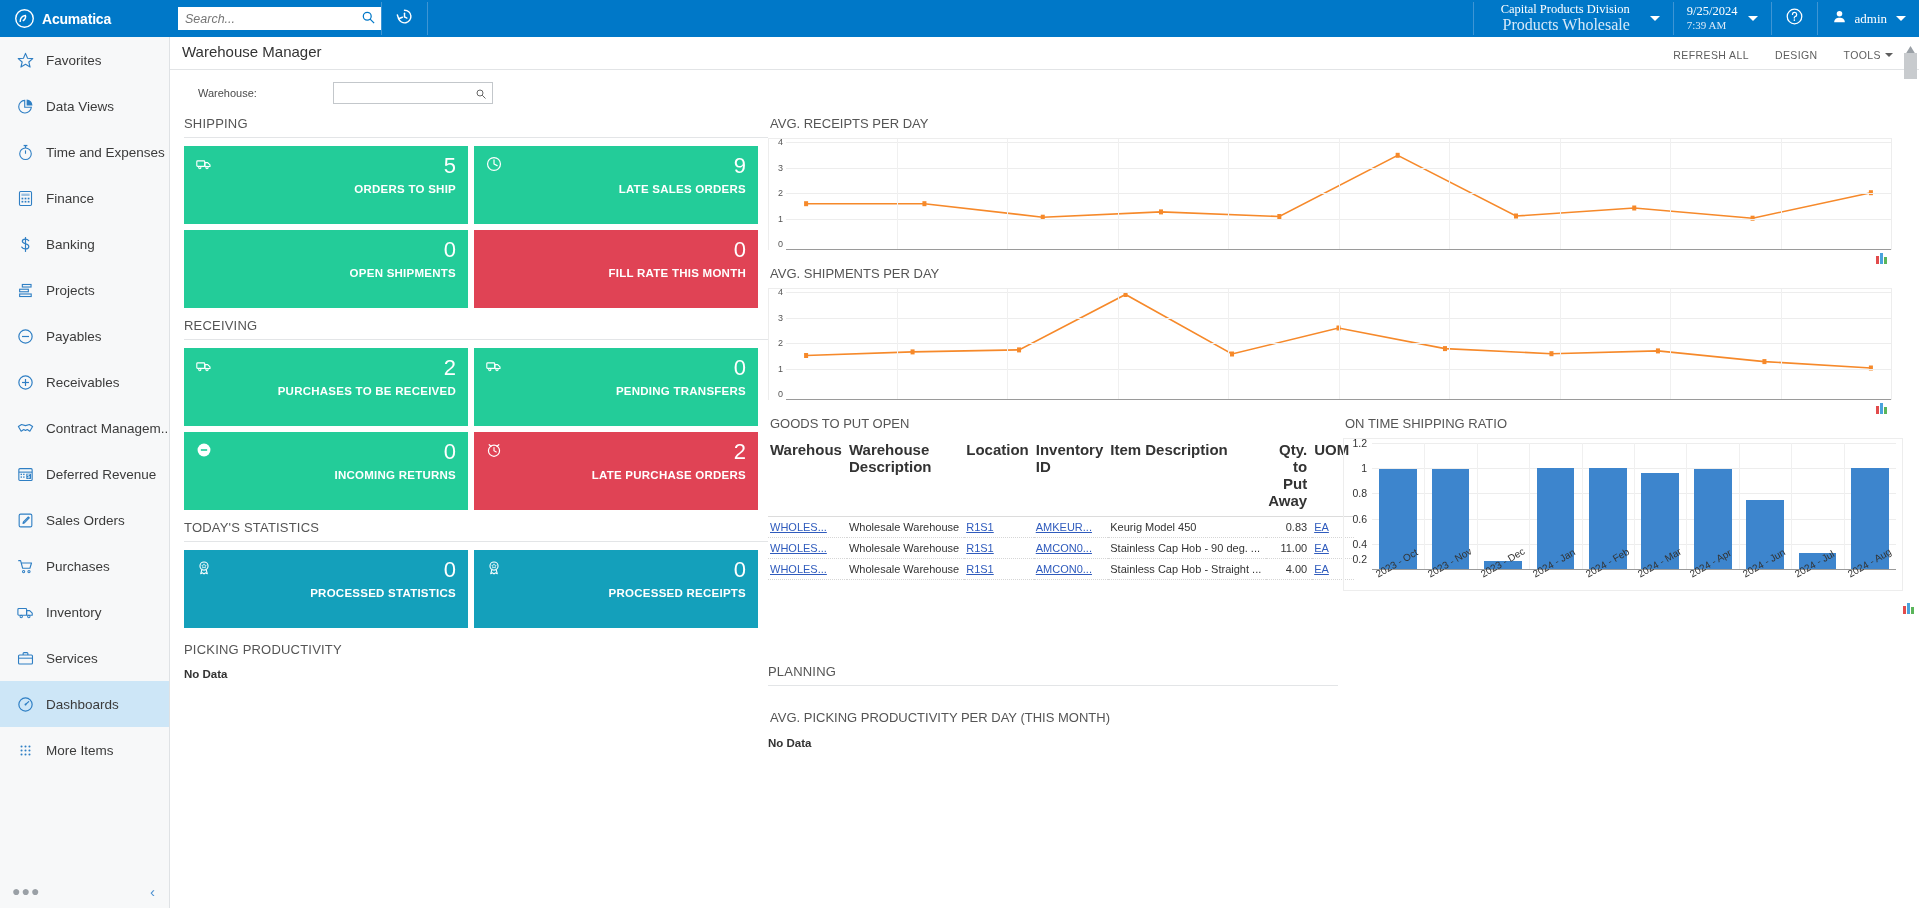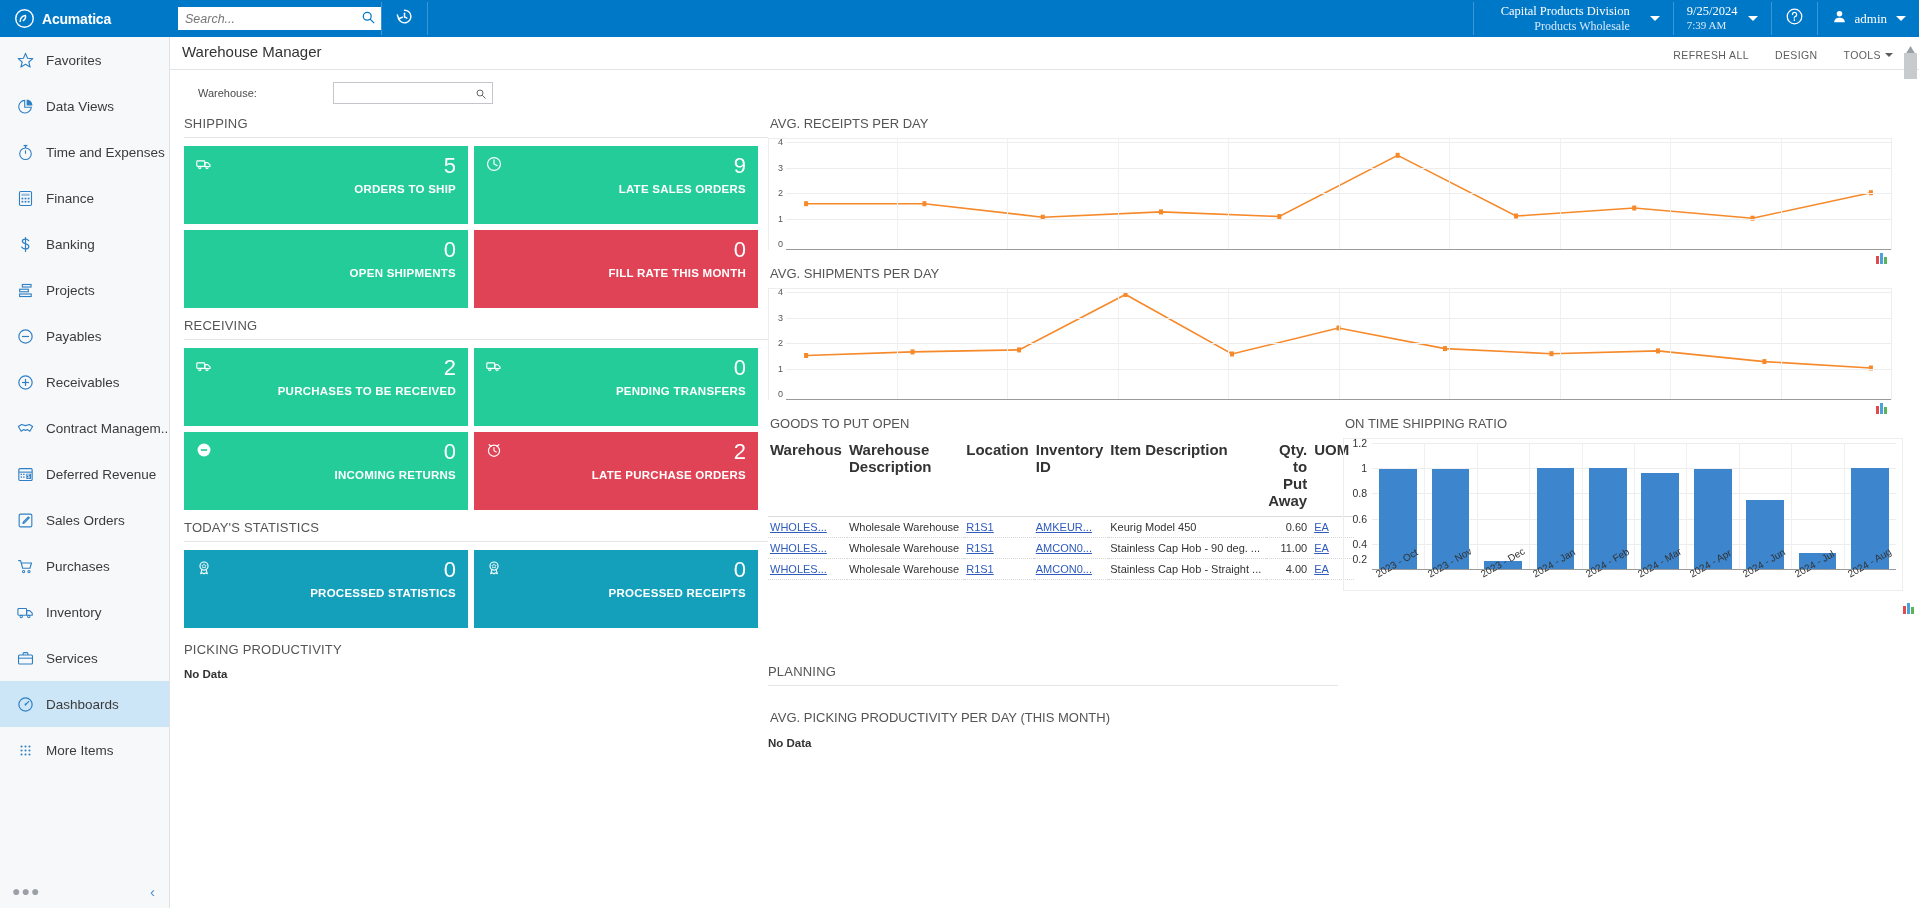--- a/index.html
+++ b/index.html
@@ -32,21 +32,21 @@
   }
   .search-icon-btn { position:absolute; right:5px; top:3px; }
   .tb-divider { width:1px; background:#3e95d4; margin:2px 0; }
   .tb-cell {
     display:flex; align-items:center; justify-content:flex-start;
     padding:0 13px; color:#fff; cursor:pointer;font-family:Liberation Serif, serif;
   }
   .tb-spacer { flex:1; }
   .org-cell { flex-direction:column; align-items:flex-end; padding:0 10px 0 14px; line-height:1.18;}
   .org-name { font-size:12.5px; color:#fff; }
-  .org-sub  { font-size:12px; color:#d6e9f8; }
+  .org-sub  { font-size:16px; color:#d6e9f8; }
   .org-row { display:flex; align-items:center; gap:10px;}
   .date-cell { flex-direction:column; align-items:flex-start; line-height:1.2;}
   .date-top { font-size:12.5px; color:#fff; }
   .date-bot { font-size:11px; color:#dbeaf7; }
   .caret { width:0;height:0;border-left:5px solid transparent;border-right:5px solid transparent;border-top:5px solid #fff;}
   .user-name { font-size:13px; color:#fff; margin:0 9px 0 7px;}
 
   
   .sidebar {
     position:absolute; top:37px; left:0; width:170px; height:871px;
@@ -702,21 +702,21 @@
               <th style="width:30px;">UOM</th>
             </tr>
               </thead>
             <tbody>
               <tr>
                 <td><span class="lnk">WHOLES...</span></td>
                 <td>Wholesale Warehouse</td>
                 <td><span class="lnk">R1S1</span></td>
                 <td><span class="lnk">AMKEUR...</span></td>
                 <td>Keurig Model 450</td>
-                <td class="num">0.60</td>
+                <td class="num">0.83</td>
                 <td><span class="lnk">EA</span></td>
               </tr>
               <tr>
                 <td><span class="lnk">WHOLES...</span></td>
                 <td>Wholesale Warehouse</td>
                 <td><span class="lnk">R1S1</span></td>
                 <td><span class="lnk">AMCON0...</span></td>
                 <td>Stainless Cap Hob - 90 deg. ...</td>
                 <td class="num">11.00</td>
                 <td><span class="lnk">EA</span></td>

